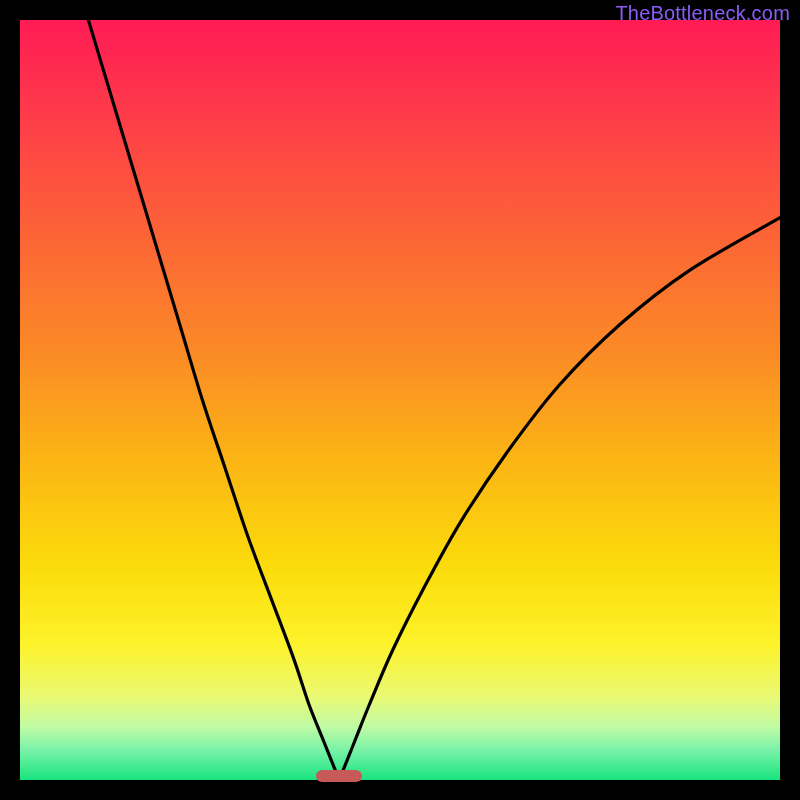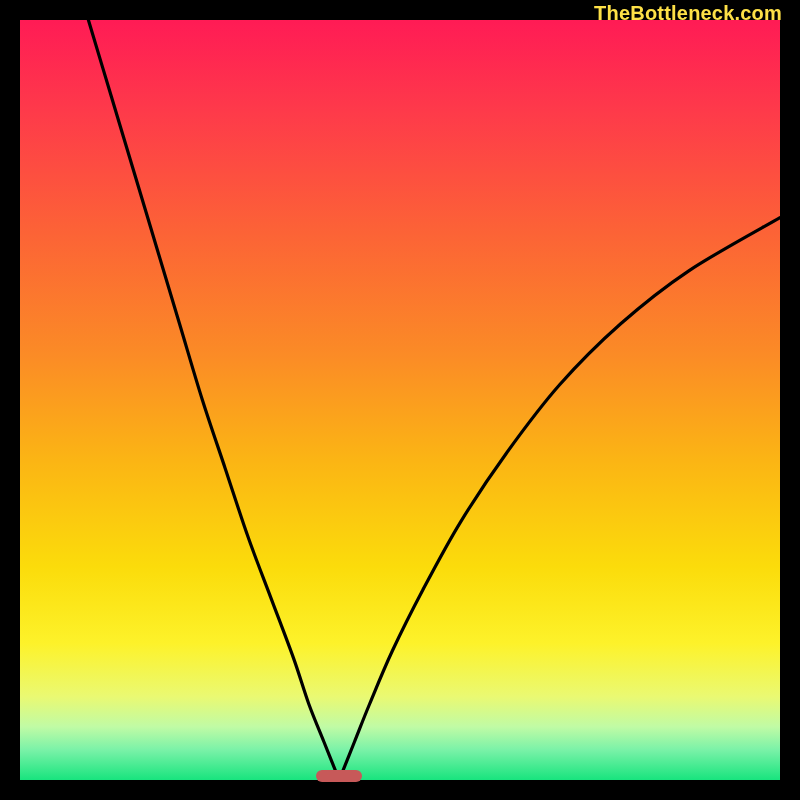--- a/index.html
+++ b/index.html
@@ -37,24 +37,24 @@
       #fdf22a 82%,
       #eaf972 89%,
       #c0fba5 93%,
       #7bf2a8 96%,
       #18e47e 100%
     );
   }
   .watermark {
     position: absolute;
     top: 2px;
-    right: 18px;
-    color: #fde047;
+    right: 10px;
+    color: #8b5cf6;
     font-size: 20px;
-    font-weight: 700;
+    font-weight: 400;
     letter-spacing: 0.2px;
     user-select: none;
   }
   svg.curves {
     position: absolute;
     left: 0;
     top: 0;
     width: 760px;
     height: 760px;
   }

